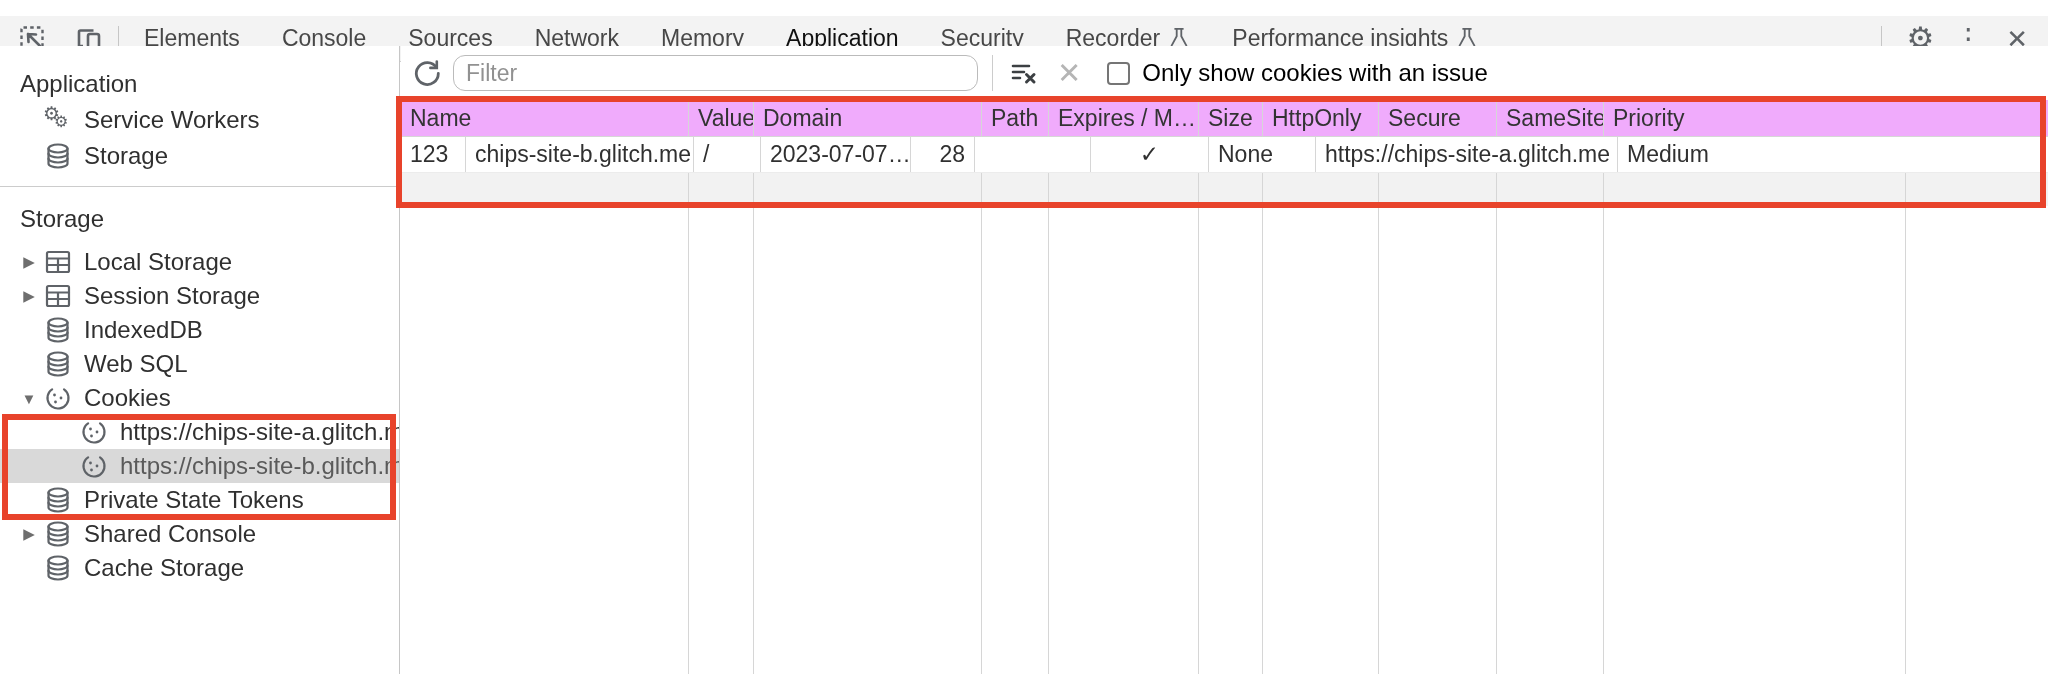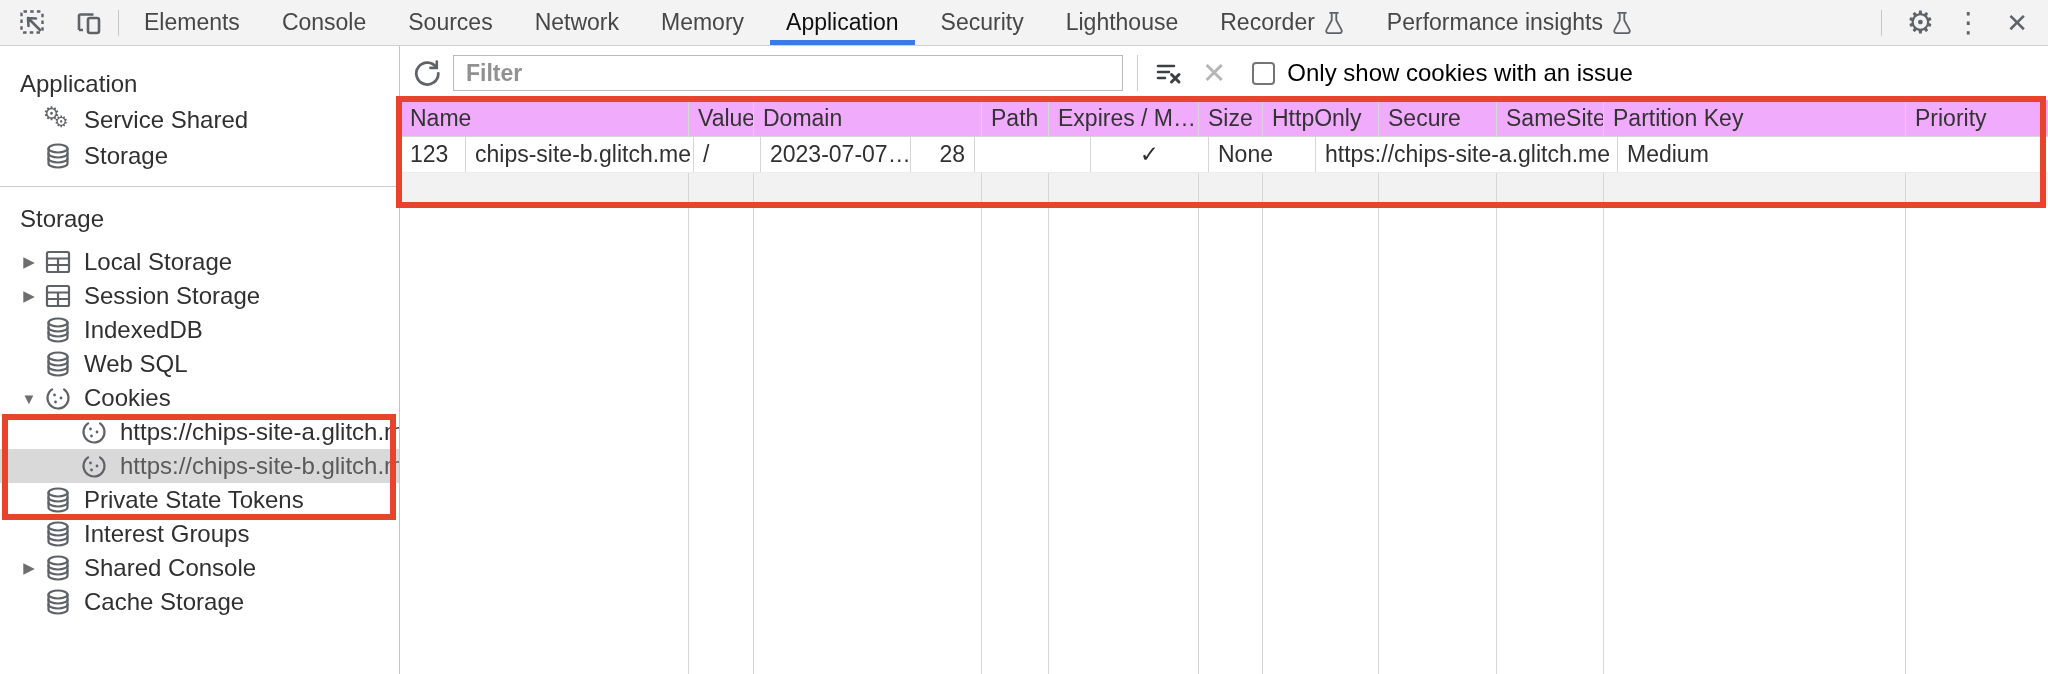--- a/index.html
+++ b/index.html
@@ -13,21 +13,21 @@
   html,body{width:2048px;height:674px;}
   body{
     font-family:"Liberation Sans",sans-serif;
     color:#303030;
     background:#fff;
     position:relative;
     overflow:hidden;
   }
   
   .tabbar{
-    position:absolute;left:0;top:0;width:2048px;height:46px;
+    position:absolute;left:0;top:16px;width:2048px;height:46px;
     background:#f3f3f3;border-bottom:1px solid #d0d0d0;
     display:flex;align-items:stretch;
   }
   .icon-btns{display:flex;align-items:center;padding:0 12px 0 16px;gap:22px;}
   .icon-btn{display:flex;align-items:center;justify-content:center;width:34px;height:34px;color:var(--icon);}
   .vdiv{width:1px;height:26px;background:#c6c6c6;align-self:center;}
   .tabs{display:flex;margin-left:4px;}
   .tab{
     position:relative;display:flex;align-items:center;gap:8px;
     padding:0 21px;font-size:23px;color:#474747;white-space:nowrap;cursor:default;
@@ -61,22 +61,22 @@
   .sb-divider{border:none;border-top:1px solid #ccc;margin:12px 0 14px 0;}
   .gears{position:relative;width:32px;height:32px;color:var(--icon);}
   .gears .g1{position:absolute;left:1px;top:-2px;font-size:19px;}
   .gears .g2{position:absolute;left:12px;top:8px;font-size:16px;}
   svg.sico{stroke:var(--icon);fill:none;stroke-width:2.2;stroke-linecap:round;stroke-linejoin:round;}
   
   .main{position:absolute;left:401px;top:46px;width:1647px;height:628px;background:#fff;}
   .m-toolbar{height:54px;display:flex;align-items:center;padding-left:8px;}
   .refresh{width:36px;height:36px;display:flex;align-items:center;justify-content:center;color:var(--icon);}
   .filter{
-    width:670px;height:36px;margin-left:8px;border:1px solid #bbb;border-radius:0;
-    font-family:"Liberation Sans",sans-serif;font-size:23px;padding:0 12px;color:#303030;outline:none;font-weight:bold;
+    width:525px;height:36px;margin-left:8px;border:1px solid #bbb;border-radius:12px;
+    font-family:"Liberation Sans",sans-serif;font-size:23px;padding:0 12px;color:#303030;outline:none;
   }
   .filter::placeholder{color:#919191;}
   .t-div{width:1px;height:36px;background:#ccc;margin:0 14px;}
   .tool-ico{width:34px;height:34px;display:flex;align-items:center;justify-content:center;}
   .clear-x{color:#b5b5b5;font-size:29px;margin-left:12px;padding:0 4px;}
   .chk{width:23px;height:23px;border:2px solid #757575;border-radius:4px;margin-left:22px;flex:none;background:#fff;}
   .chk-lbl{margin-left:12px;font-size:24px;color:#000000;white-space:nowrap;}
   
   .cookie-table{position:absolute;left:0;top:54px;width:1647px;height:574px;display:flex;flex-direction:column;}
   .trow{display:flex;flex:none;}
@@ -119,21 +119,20 @@
   </div>
   <span class="vdiv"></span>
   <div class="tabs">
     <span class="tab">Elements</span>
     <span class="tab">Console</span>
     <span class="tab">Sources</span>
     <span class="tab">Network</span>
     <span class="tab">Memory</span>
     <span class="tab active">Application</span>
     <span class="tab">Security</span>
-    <span class="tab">Lighthouse</span>
     <span class="tab">
       <span>Recorder</span>
       <svg class="flask" viewBox="0 0 24 26">
         <path d="M7 2 h10 M9.5 2 v8 L3.8 20.5 a2.3 2.3 0 0 0 2 3.5 h12.4 a2.3 2.3 0 0 0 2-3.5 L14.5 10 V2"></path>
       </svg>
     </span>
     <span class="tab">
       <span>Performance insights</span>
       <svg class="flask" viewBox="0 0 24 26">
         <path d="M7 2 h10 M9.5 2 v8 L3.8 20.5 a2.3 2.3 0 0 0 2 3.5 h12.4 a2.3 2.3 0 0 0 2-3.5 L14.5 10 V2"></path>
@@ -153,21 +152,21 @@
 
 
   <div class="tree-item">
     <span class="exp empty">▶</span>
     <span class="tree-ico">
       <span class="gears">
           <span class="g1">⚙</span>
           <span class="g2">⚙</span>
         </span>
     </span>
-    <span class="lbl">Service Shared</span>
+    <span class="lbl">Service Workers</span>
   </div>
 
   <div class="tree-item">
     <span class="exp empty">▶</span>
     <span class="tree-ico">
       <svg class="sico" width="30" height="30" viewBox="0 0 30 30">
         <ellipse cx="15" cy="7.5" rx="9.5" ry="4"></ellipse>
         <path d="M5.5 7.5 v15 c0 2.2 4.3 4 9.5 4 s9.5-1.8 9.5-4 v-15"></path>
         <path d="M5.5 12.5 c0 2.2 4.3 4 9.5 4 s9.5-1.8 9.5-4"></path>
         <path d="M5.5 17.5 c0 2.2 4.3 4 9.5 4 s9.5-1.8 9.5-4"></path>
@@ -274,32 +273,20 @@
         <svg class="sico" width="30" height="30" viewBox="0 0 30 30">
           <ellipse cx="15" cy="7.5" rx="9.5" ry="4"></ellipse>
           <path d="M5.5 7.5 v15 c0 2.2 4.3 4 9.5 4 s9.5-1.8 9.5-4 v-15"></path>
           <path d="M5.5 12.5 c0 2.2 4.3 4 9.5 4 s9.5-1.8 9.5-4"></path>
           <path d="M5.5 17.5 c0 2.2 4.3 4 9.5 4 s9.5-1.8 9.5-4"></path>
         </svg>
       </span>
       <span class="lbl">Private State Tokens</span>
     </div>
 
-    <div class="tree-item">
-      <span class="exp empty">▶</span>
-      <span class="tree-ico">
-        <svg class="sico" width="30" height="30" viewBox="0 0 30 30">
-          <ellipse cx="15" cy="7.5" rx="9.5" ry="4"></ellipse>
-          <path d="M5.5 7.5 v15 c0 2.2 4.3 4 9.5 4 s9.5-1.8 9.5-4 v-15"></path>
-          <path d="M5.5 12.5 c0 2.2 4.3 4 9.5 4 s9.5-1.8 9.5-4"></path>
-          <path d="M5.5 17.5 c0 2.2 4.3 4 9.5 4 s9.5-1.8 9.5-4"></path>
-        </svg>
-      </span>
-      <span class="lbl">Interest Groups</span>
-    </div>
 
     <div class="tree-item">
       <span class="exp">▶</span>
       <span class="tree-ico">
         <svg class="sico" width="30" height="30" viewBox="0 0 30 30">
           <ellipse cx="15" cy="7.5" rx="9.5" ry="4"></ellipse>
           <path d="M5.5 7.5 v15 c0 2.2 4.3 4 9.5 4 s9.5-1.8 9.5-4 v-15"></path>
           <path d="M5.5 12.5 c0 2.2 4.3 4 9.5 4 s9.5-1.8 9.5-4"></path>
           <path d="M5.5 17.5 c0 2.2 4.3 4 9.5 4 s9.5-1.8 9.5-4"></path>
         </svg>
@@ -347,21 +334,20 @@
     <div class="trow head">
       <span class="cell w0">Name</span>
       <span class="cell w1">Value</span>
       <span class="cell w2">Domain</span>
       <span class="cell w3">Path</span>
       <span class="cell w4">Expires / M…</span>
       <span class="cell w5">Size</span>
       <span class="cell w6">HttpOnly</span>
       <span class="cell w7">Secure</span>
       <span class="cell w8">SameSite</span>
-      <span class="cell w9">Partition Key</span>
       <span class="cell w10">Priority</span>
     </div>
 
     <div class="trow data">
       <span class="cell w1">123</span>
       <span class="cell w2">chips-site-b.glitch.me</span>
       <span class="cell w3">/</span>
       <span class="cell w4">2023-07-07…</span>
       <span class="cell w5 num">28</span>
       <span class="cell w6"></span>

